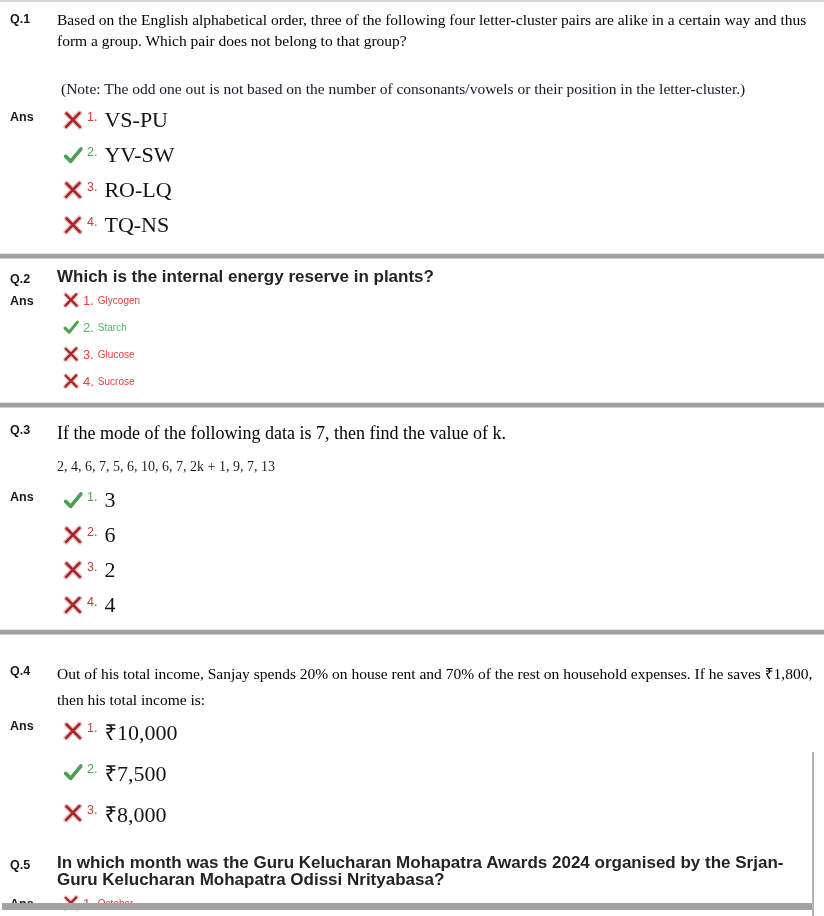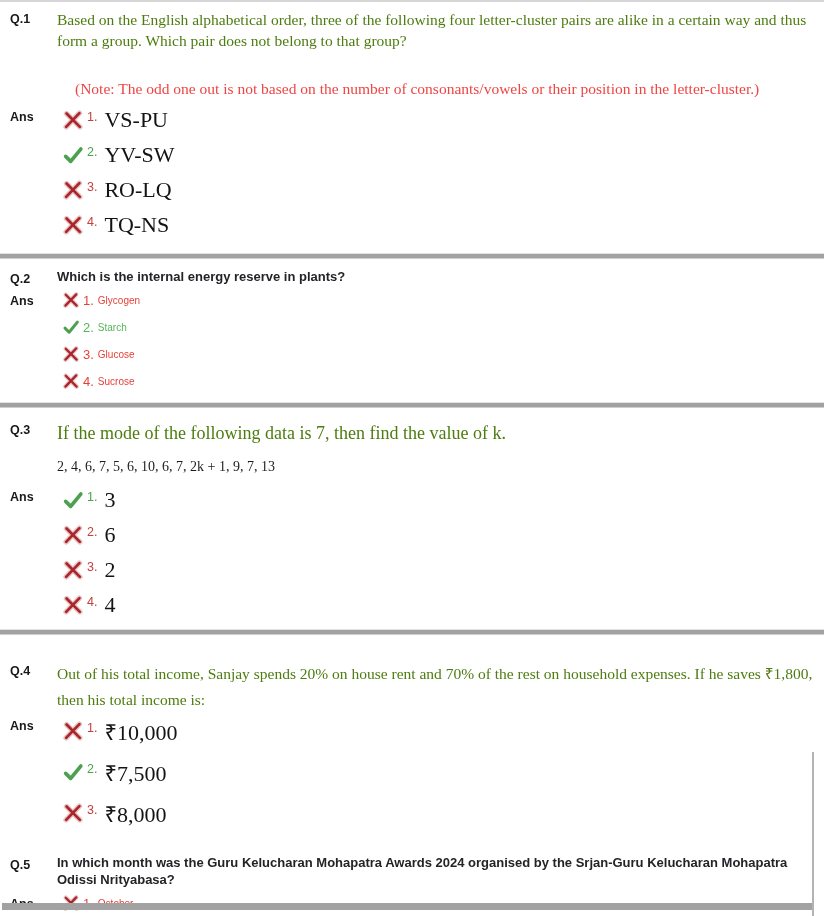--- a/index.html
+++ b/index.html
@@ -9,30 +9,30 @@
   }
   .topline{height:2px;background:#d6d6d6;}
   .qrow{display:flex;justify-content:center;}
   .qlabel{
     width:47px;min-width:47px;padding-left:10px;font-weight:bold;
     font-size:12.5px;color:#18181a;padding-top:3px;box-sizing:content-box;
   }
   .qbody{flex:1;padding-right:10px;}
   
   .serif-q .qtext{
-    font-family:"Liberation Serif",serif;font-size:15.5px;color:#4d7c0f;
+    font-family:"Liberation Serif",serif;font-size:15.5px;color:#000000;
     line-height:21px;margin:0;
   }
   .serif-q .qnote{
-    font-family:"Liberation Serif",serif;font-size:15.5px;color:#ef4444;
-    line-height:21px;margin:27px 0 0 18px;
+    font-family:"Liberation Serif",serif;font-size:15.5px;color:#0f172a;
+    line-height:21px;margin:27px 0 0 4px;
   }
   
   .sans-q .qtext{
-    font-size:13px;font-weight:bold;color:#242428;line-height:16.5px;margin:0;
+    font-size:17px;font-weight:bold;color:#242428;line-height:16.5px;margin:0;
   }
   
   .big-serif .qtext{font-size:18px;line-height:27px;}
   .big-serif .qdata{
     font-family:"Liberation Serif",serif;font-size:14px;color:#1d1d20;
     line-height:24px;margin:8px 0 0 0;
   }
   
   .loose .qtext{line-height:26px;}
   

